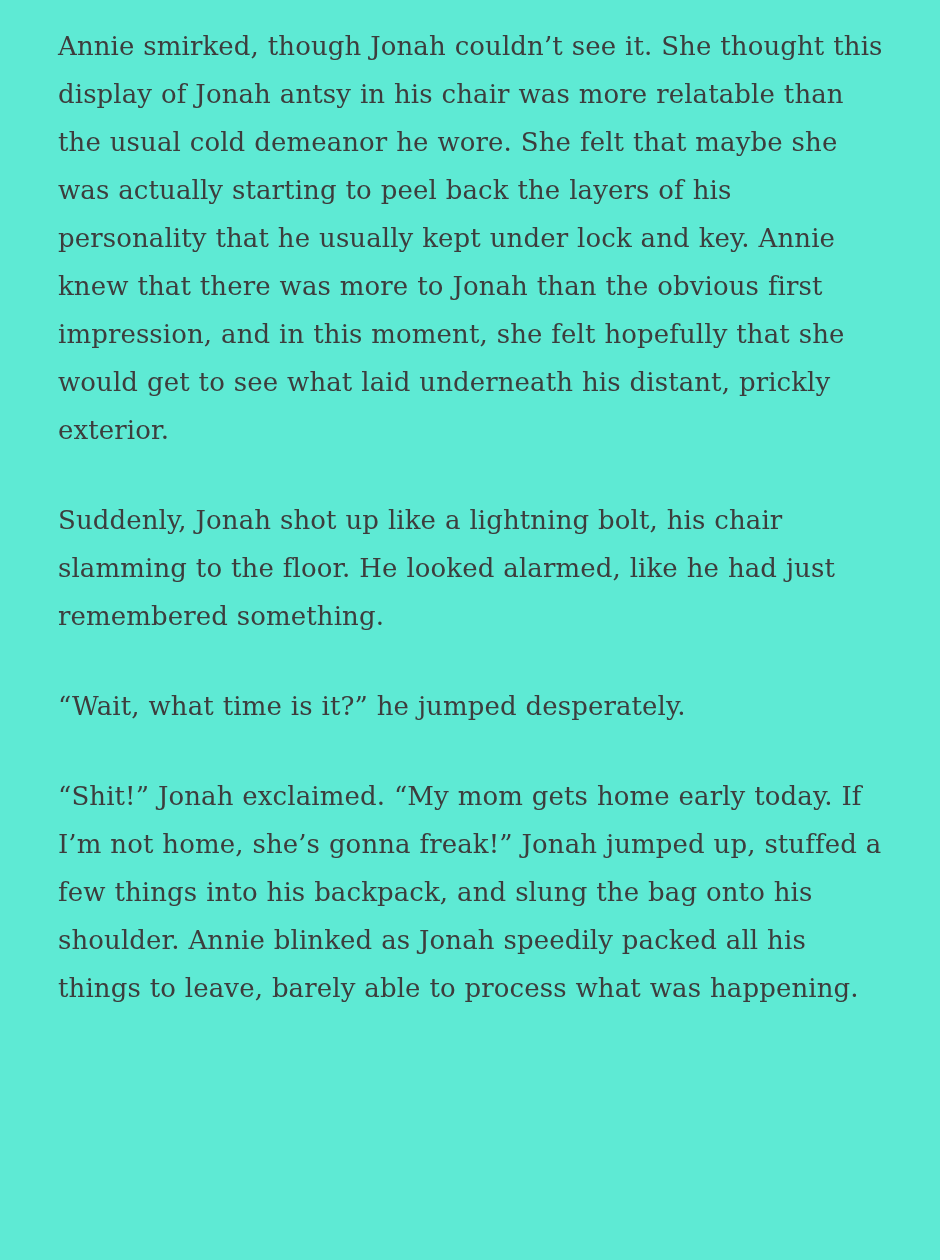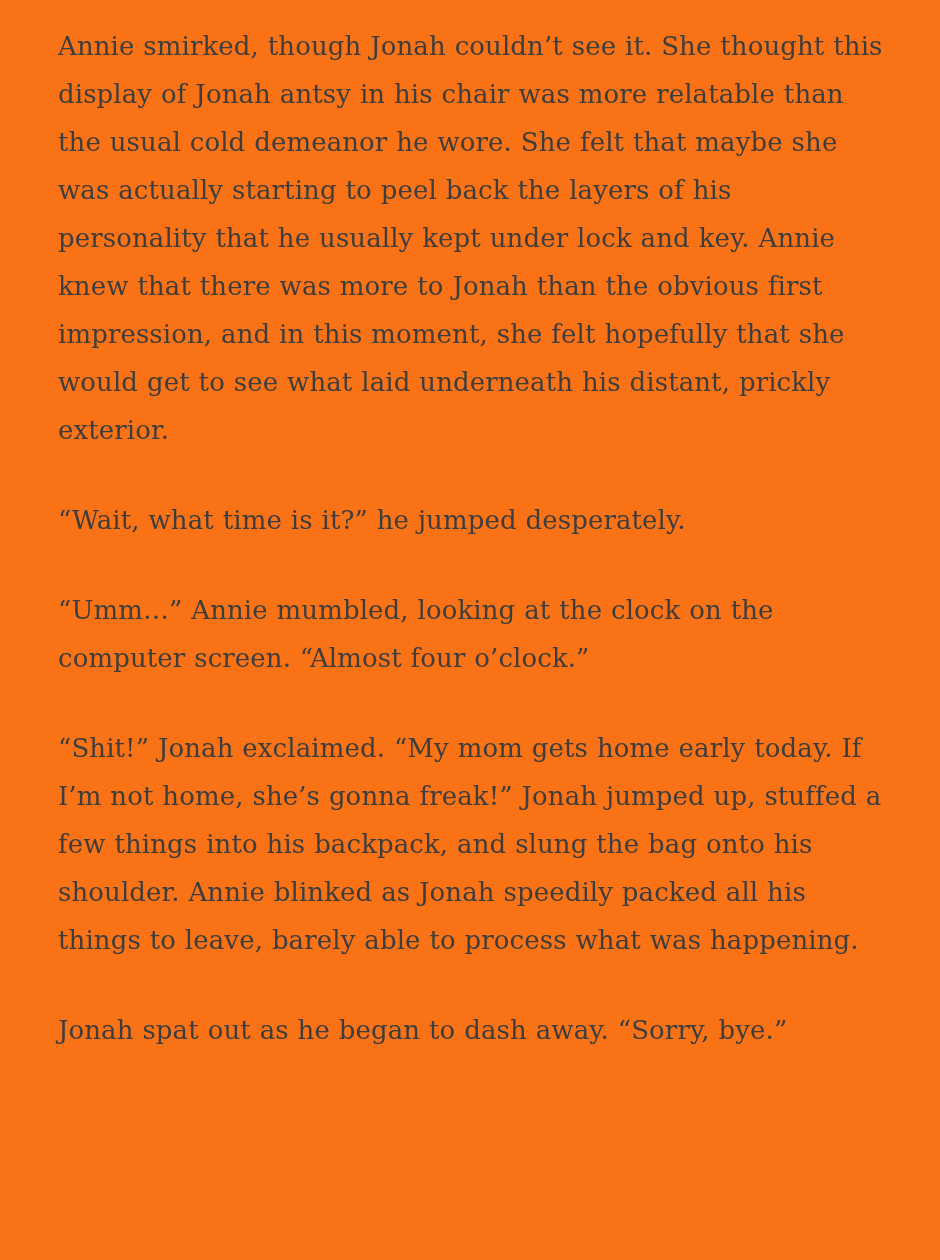--- a/index.html
+++ b/index.html
@@ -10,21 +10,21 @@
   body {
     width: 940px;
     height: 1260px;
     overflow: hidden;
   }
   .page {
     box-sizing: border-box;
     width: 940px;
     height: 1260px;
     padding: 22px 56px 0 58px;
-    background: #f97316;
+    background: #5eead4;
   }
   .story p {
     margin: 0 0 42px 0;
     max-width: 826px;
     font-family: "DejaVu Serif", "Liberation Serif", serif;
     font-size: 26px;
     line-height: 48px;
     color: #3d3d3d;
     text-align: left;
     letter-spacing: 0.1px;
@@ -33,18 +33,17 @@
   .story p:last-child {
     margin-bottom: 0;
   }
 </style>
 </head>
 <body>
 
 <div class="page">
   <div class="story">
     <p>Annie smirked, though Jonah couldn’t see it. She thought this display of Jonah antsy in his chair was more relatable than the usual cold demeanor he wore. She felt that maybe she was actually starting to peel back the layers of his personality that he usually kept under lock and key. Annie knew that there was more to Jonah than the obvious first impression, and in this moment, she felt hopefully that she would get to see what laid underneath his distant, prickly exterior.</p>
+    <p>Suddenly, Jonah shot up like a lightning bolt, his chair slamming to the floor. He looked alarmed, like he had just remembered something.</p>
     <p>“Wait, what time is it?” he jumped desperately.</p>
-    <p>“Umm…” Annie mumbled, looking at the clock on the computer screen. “Almost four o’clock.”</p>
     <p>“Shit!” Jonah exclaimed. “My mom gets home early today. If I’m not home, she’s gonna freak!” Jonah jumped up, stuffed a few things into his backpack, and slung the bag onto his shoulder. Annie blinked as Jonah speedily packed all his things to leave, barely able to process what was happening.</p>
-    <p>Jonah spat out as he began to dash away. “Sorry, bye.”</p>
   </div>
 </div>
 
 </body></html>

